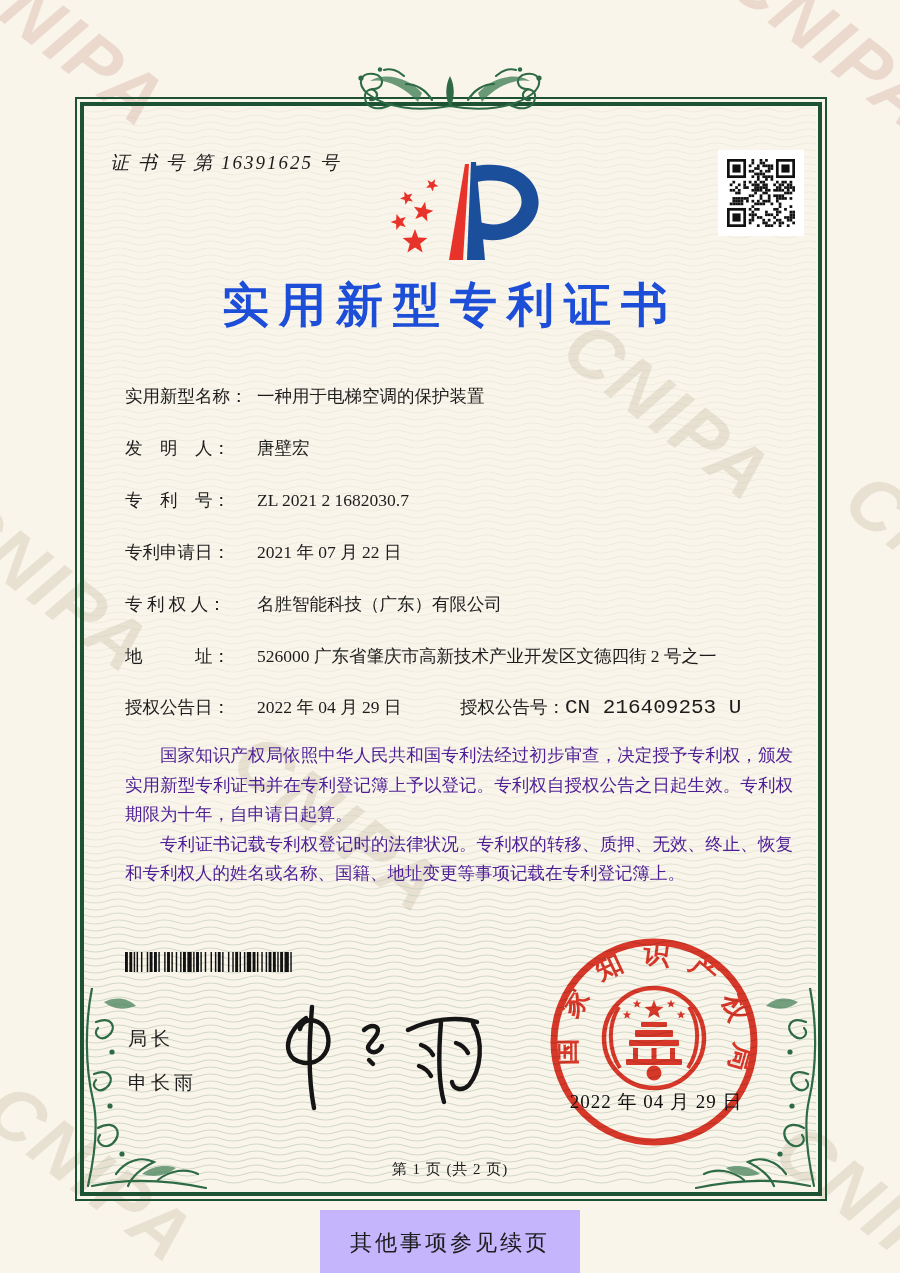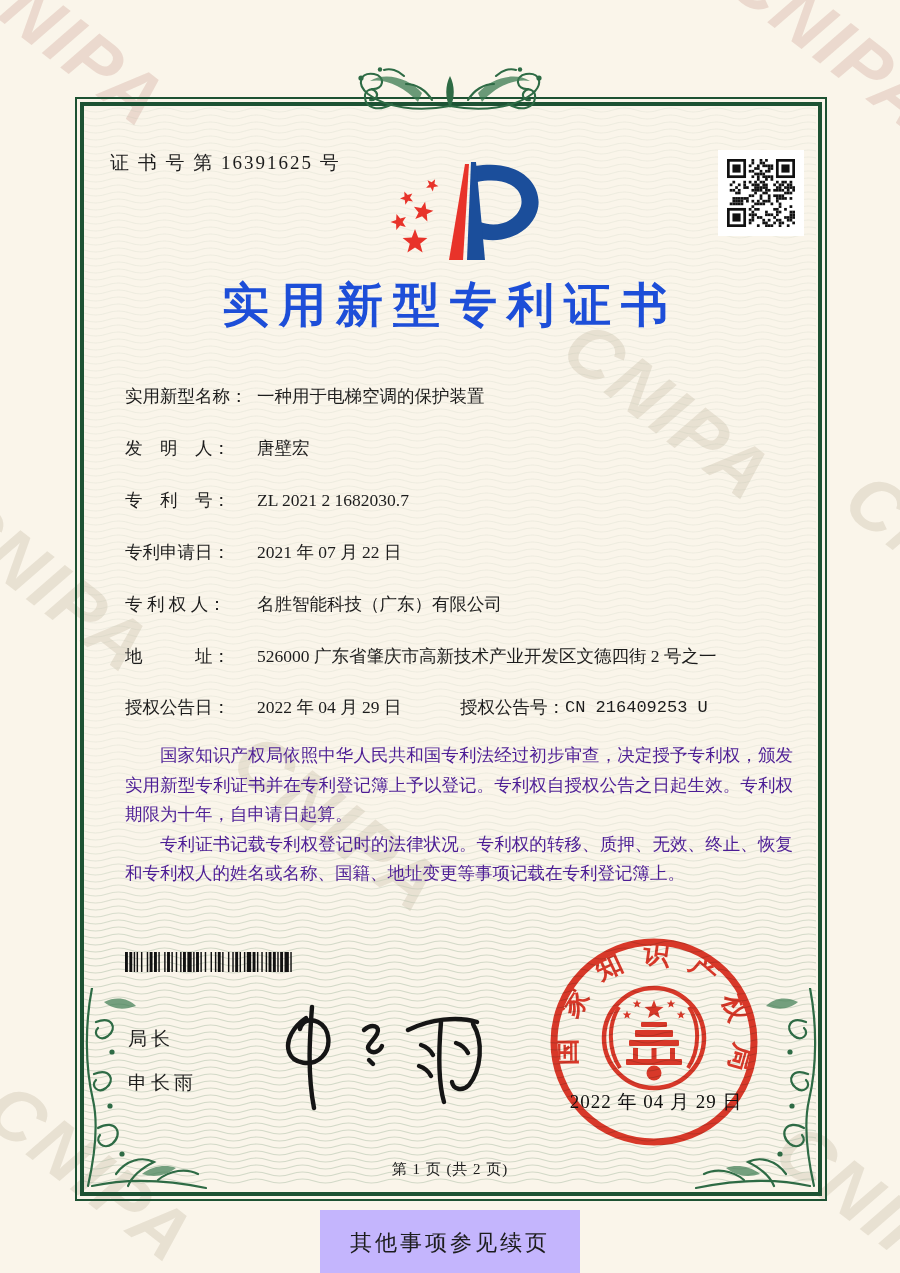--- a/index.html
+++ b/index.html
@@ -27,21 +27,21 @@
   .frame-inner{position:absolute;inset:3px;border:4px solid #1d5233;}
   .waves{position:absolute;left:84px;top:106px;z-index:1;}
 
   
   .ornament-top{position:absolute;left:314px;top:66px;z-index:3;}
   .flourish{position:absolute;top:988px;z-index:3;}
   .flourish-left{left:82px;}
   .flourish-right{left:688px;transform:scaleX(-1);}
 
   
-  .cert-no{position:absolute;left:110px;top:150px;font-size:19px;letter-spacing:2px;z-index:4;}
+  .cert-no{position:absolute;left:110px;top:150px;font-size:19px;letter-spacing:2px;z-index:4;font-style:italic;}
   .logo{position:absolute;left:383px;top:156px;z-index:4;}
   .qr{position:absolute;left:718px;top:150px;width:86px;height:86px;background:#fff;z-index:4;}
   .qr svg{position:absolute;left:9px;top:9px;}
   .title{position:absolute;left:0;top:274px;width:900px;text-align:center;
          font-size:47px;font-weight:700;letter-spacing:10px;color:#1d4ed8;z-index:4;}
 
   
   .fields-wrap{position:absolute;left:125px;top:383px;width:672px;z-index:4;font-size:17.5px;line-height:27px;}
   .field-row{margin-bottom:25px;display:flex;align-items:flex-start;}
   .flabel{display:inline-block;width:132px;flex:0 0 132px;white-space:nowrap;}
@@ -537,21 +537,21 @@
         </div>
         <div class="field-row">
           <span class="flabel">地　　　址：</span>
           <span class="fvalue">526000 广东省肇庆市高新技术产业开发区文德四街 2 号之一</span>
         </div>
       </div>
     <div class="field-row grant-row">
       <span class="flabel">授权公告日：</span>
       <span class="gval">2022 年 04 月 29 日</span>
       <span class="flabel" style="width:auto;flex:0 0 auto;">授权公告号：</span>
-      <span style="font-family:'Liberation Mono','DejaVu Sans Mono',monospace;font-size:17px;">CN 216409253 U</span>
+      <span style="font-family:'Liberation Mono','DejaVu Sans Mono',monospace;font-size:21px;">CN 216409253 U</span>
     </div>
   </div>
 
   <div class="body-text" id="body-paragraphs">
       <p>国家知识产权局依照中华人民共和国专利法经过初步审查，决定授予专利权，颁发实用新型专利证书并在专利登记簿上予以登记。专利权自授权公告之日起生效。专利权期限为十年，自申请日起算。</p>
       <p>专利证书记载专利权登记时的法律状况。专利权的转移、质押、无效、终止、恢复和专利权人的姓名或名称、国籍、地址变更等事项记载在专利登记簿上。</p>
     </div>
 
   <svg class="barcode" id="barcode" width="236" height="20">
       <rect x="0.00" y="0" width="2.90" height="20" fill="#111"></rect>

